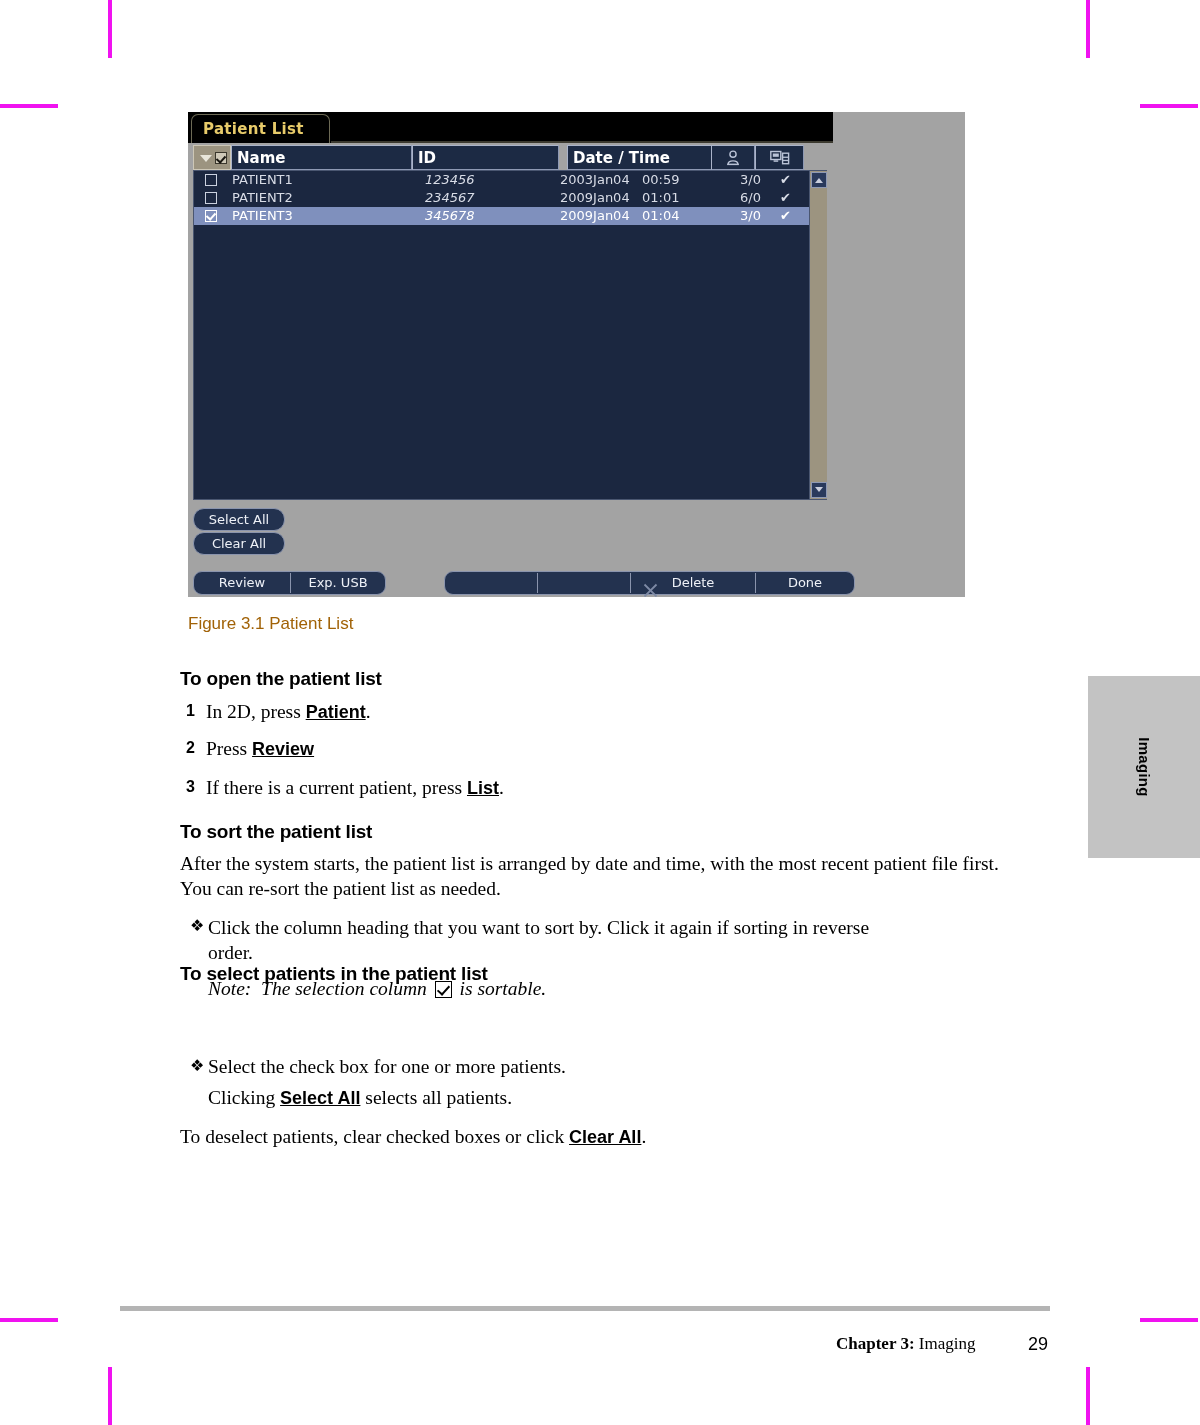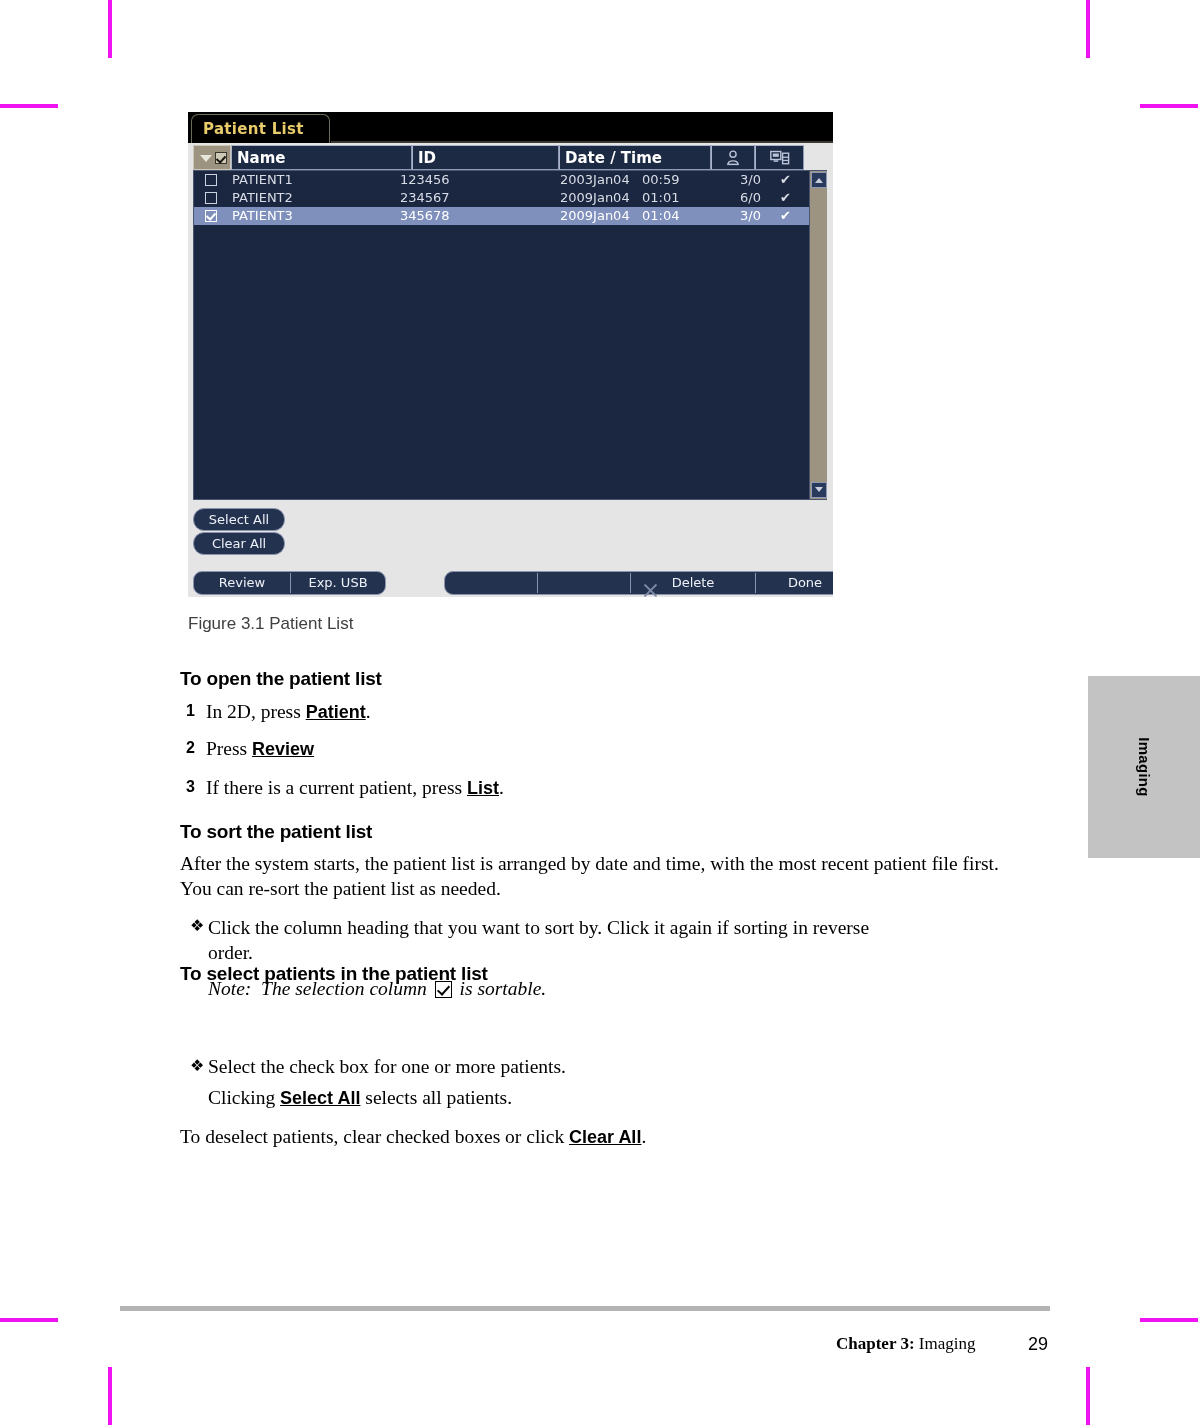--- a/index.html
+++ b/index.html
@@ -41,23 +41,23 @@
     font-size: 15px;
     letter-spacing: 0.3px;
     color: #000;
   }
 
   
   .figure {
     position: absolute;
     left: 188px;
     top: 112px;
-    width: 645px;
+    width: 777px;
     height: 485px;
-    background: #e5e5e5;
+    background: #a3a3a3;
     font-family: "DejaVu Sans", sans-serif;
     overflow: hidden;
   }
 
   
   .tabstrip {
     position: absolute; left: 0; top: 0;
     width: 645px; height: 31px;
     background: #000;
   }
@@ -105,21 +105,21 @@
     line-height: 22px;
   }
   .ch span.lbl { position: absolute; left: 5px; top: 1px; }
   .ch.sel-col {
     left: 0; width: 38px;
     background: #9c9480;
     border-color: #cdc7b6;
   }
   .ch.name-col { left: 38px; width: 181px; }
   .ch.id-col { left: 219px; width: 147px; }
-  .ch.date-col { left: 366px; width: 152px; }
+  .ch.date-col { left: 374px; width: 152px; }
   .ch.user-col { left: 518px; width: 44px; }
   .ch.study-col { left: 562px; width: 49px; }
 
   .sort-arrow {
     position: absolute;
     left: 6px; top: 9px;
     width: 0; height: 0;
     border-left: 6px solid transparent;
     border-right: 6px solid transparent;
     border-top: 7px solid #e9e6da;
@@ -175,21 +175,21 @@
   .prow .cb.on::after {
     content: "";
     position: absolute;
     left: 2px; top: 0px;
     width: 4px; height: 7px;
     border: solid #ffffff;
     border-width: 0 2px 2px 0;
     transform: rotate(42deg);
   }
   .prow .c-name { position: absolute; left: 38px; top: 1px; }
-  .prow .c-id   { position: absolute; left: 206px; top: 1px; }
+  .prow .c-id   { position: absolute; left: 231px; top: 1px; font-style: italic; }
   .prow .c-date { position: absolute; left: 366px; top: 1px; }
   .prow .c-time { position: absolute; left: 448px; top: 1px; }
   .prow .c-cnt  { position: absolute; left: 533px; top: 1px; width: 34px; text-align: right; }
   .prow .c-chk  { position: absolute; left: 586px; top: 1px; font-size: 13px; }
 
   
   .sbar {
     position: absolute;
     left: 615px; top: 0;
     width: 18px; height: 328px;
@@ -256,21 +256,21 @@
     top: 1px; width: 1px; height: 20px;
     background: #8a94ad;
   }
 
   
   .caption {
     position: absolute;
     left: 188px; top: 614px;
     font-family: "Liberation Sans", sans-serif;
     font-size: 17px;
-    color: #404040;
+    color: #a16207;
   }
   .h-run {
     position: absolute;
     left: 180px;
     font-family: "Liberation Sans", sans-serif;
     font-weight: bold;
     font-size: 19px;
     color: #000;
     letter-spacing: -0.2px;
   }

